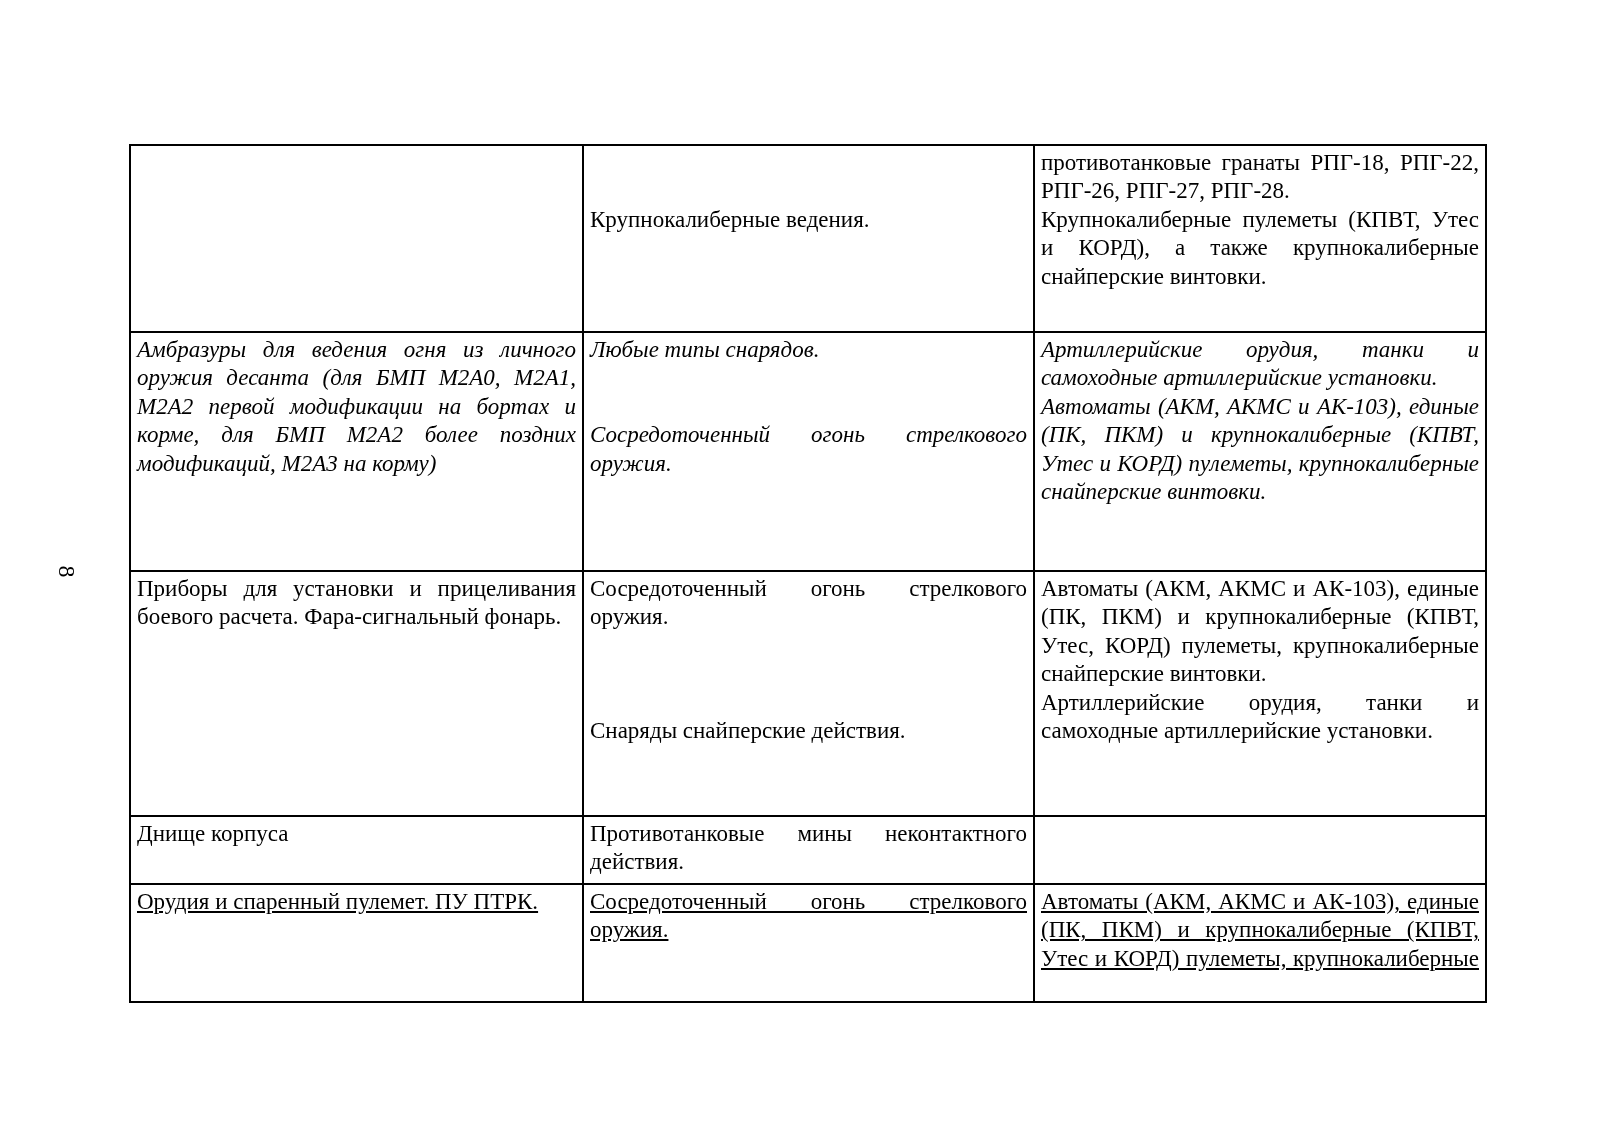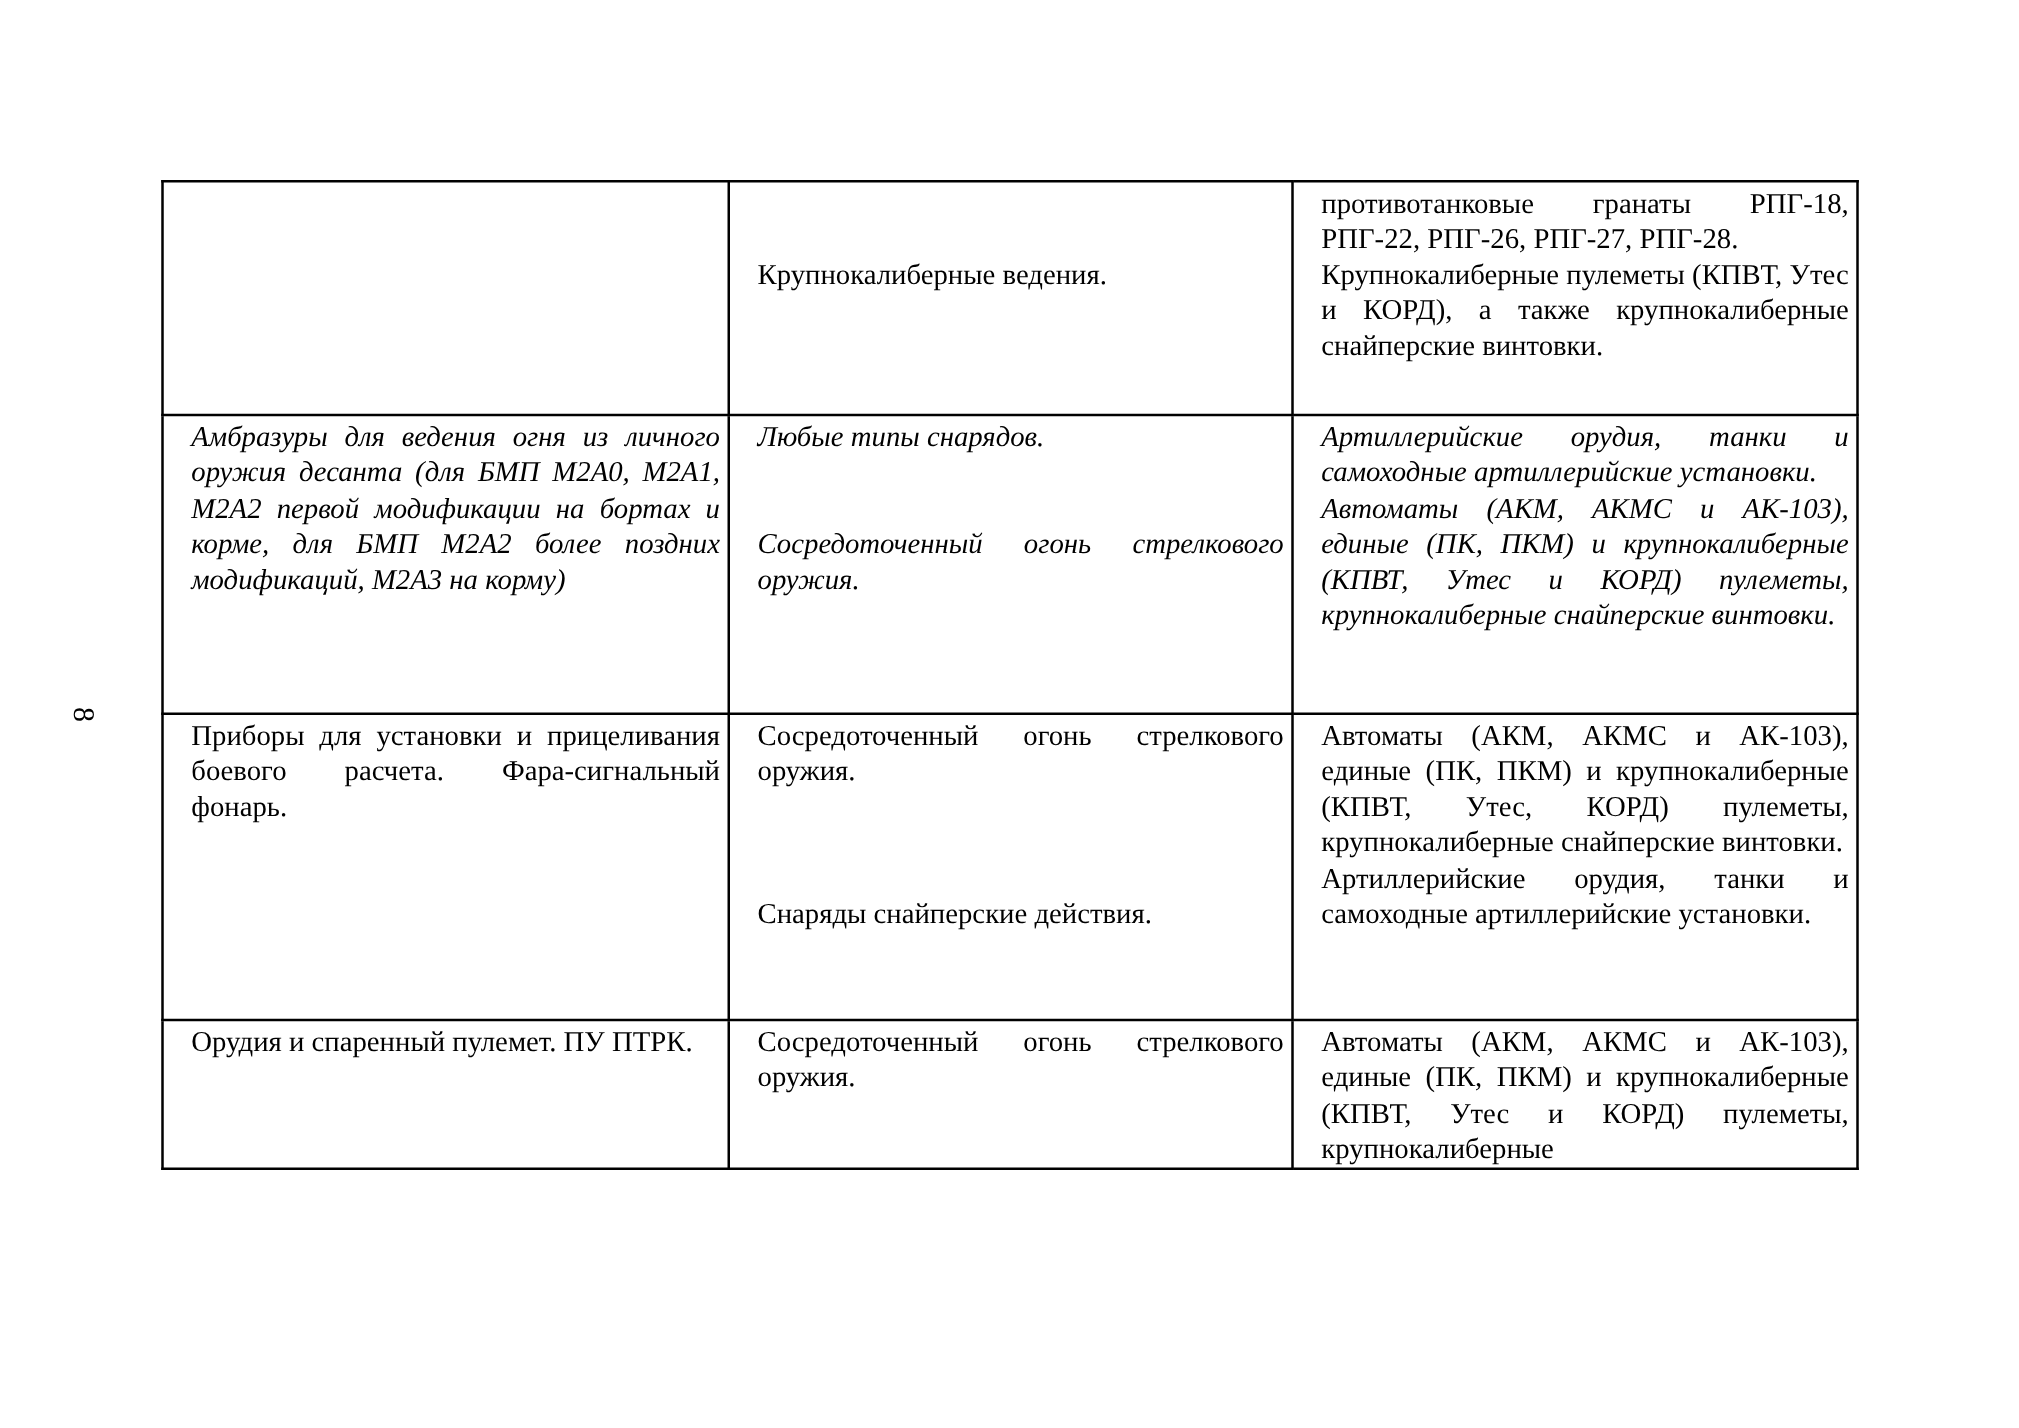--- a/index.html
+++ b/index.html
@@ -32,35 +32,35 @@
     top: 144px;
     width: 1358px;
     border-collapse: collapse;
     table-layout: fixed;
     font-size: 23px;
     line-height: 28.4px;
   }
   table.doc-table td {
     border: 2px solid #000000;
     vertical-align: top;
-    padding: 3px 6px 0 22px;
+    padding: 3px 6px 0 6px;
     overflow: hidden;
   }
   table.doc-table p {
     margin: 0;
     text-align: justify;
   }
   .gap2 { margin-top: 57px !important; }
   .gap3 { margin-top: 85px !important; }
   .cutline { text-align-last: justify; }
   .r1 td { height: 182px; }
   .r2 td { height: 234px; font-style: italic; }
   .r3 td { height: 240px; }
   .r4 td { height: 63px; }
-  .r5 td { height: 113px; }
+  .r5 td { height: 113px; text-decoration: underline; }
 </style>
 </head>
 <body>
 
 <div class="sheet">
 
   <div class="pagenum">8</div>
 
   <table class="doc-table">
     <colgroup>
@@ -98,20 +98,29 @@
         </td>
         <td>
           <p>Сосредоточенный огонь стрелкового оружия.</p>
           <p class="gap3">Снаряды снайперские действия.</p>
         </td>
         <td>
           <p>Автоматы (АКМ, АКМС и АК-103), единые (ПК, ПКМ) и крупнокалиберные (КПВТ, Утес, КОРД) пулеметы, крупнокалиберные снайперские винтовки.</p>
           <p>Артиллерийские орудия, танки и самоходные артиллерийские установки.</p>
         </td>
       </tr>
+      <tr class="r4">
+        <td>
+          <p>Днище корпуса</p>
+        </td>
+        <td>
+          <p>Противотанковые мины неконтактного действия.</p>
+        </td>
+        <td></td>
+      </tr>
       <tr class="r5">
         <td>
           <p>Орудия и спаренный пулемет. ПУ ПТРК.</p>
         </td>
         <td>
           <p>Сосредоточенный огонь стрелкового оружия.</p>
         </td>
         <td>
           <p class="cutline">Автоматы (АКМ, АКМС и АК-103), единые (ПК, ПКМ) и крупнокалиберные (КПВТ, Утес и КОРД) пулеметы, крупнокалиберные</p>
         </td>

